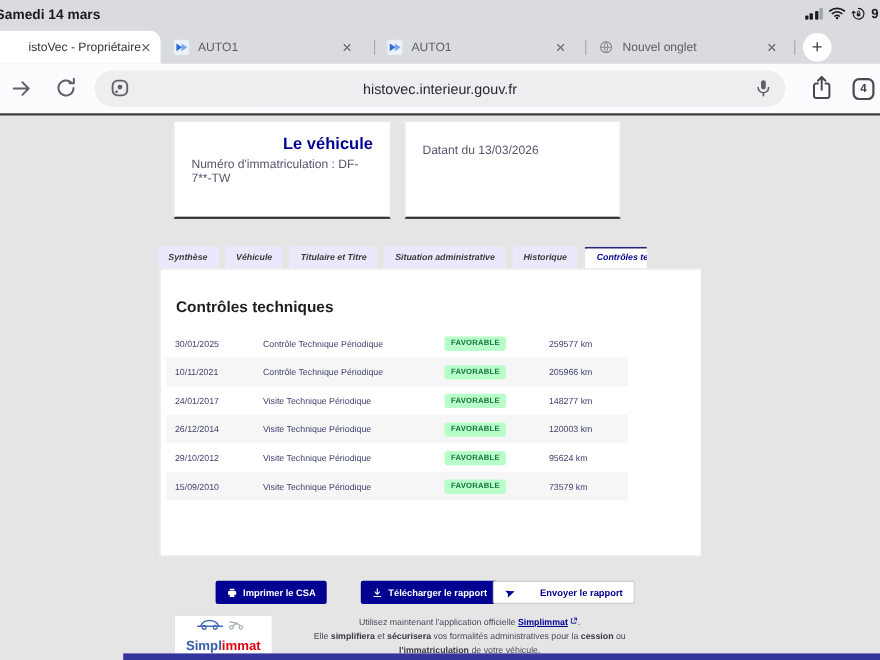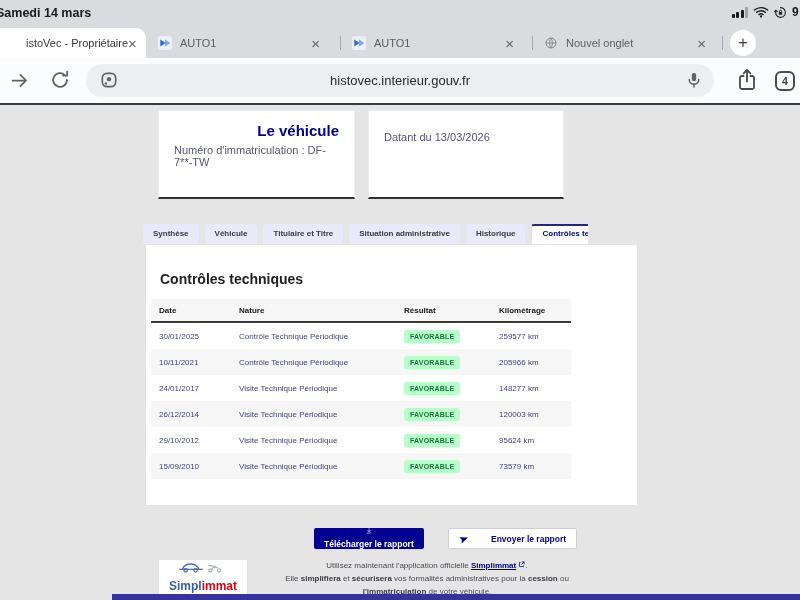--- a/index.html
+++ b/index.html
@@ -42,21 +42,21 @@
   .card { position:absolute; top:110px; height:89px; background:#fff; border:1px solid #ececec; border-bottom:2px solid #303030;
           padding:13px 15px; }
   .card1 { left:158px; width:197px; }
   .card2 { left:368px; width:196px; }
   .card-title { font-size:15px; font-weight:700; color:#000091; line-height:13px;text-align:right; }
   .card-sub { font-size:11px; color:#56566e; margin-top:7px; }
 
   
   .navtabs { position:absolute; left:143px; top:224px; width:445px; height:20px; display:flex; gap:6px; overflow:hidden; }
   .navtab { flex:0 0 auto; background:#e9e9fb; color:#3a3a3a; font-size:8px; font-weight:700; padding:5px 10px 4px;
-            border-radius:3px 3px 0 0; white-space:nowrap; }
+            border-radius:3px 3px 0 0; white-space:nowrap;font-style:italic; }
   .navtab.active { background:#fff; color:#000091; border:1px solid #e0e0e0; border-bottom:none; border-top:2px solid #26267c;
                    padding-top:3px; }
 
   
   .panel { position:absolute; left:145px; top:244px; width:493px; height:262px; background:#fff; border:1px solid #e3e3e3; }
   .panel-title { font-size:14px; font-weight:700; color:#1e1e1e; margin:26px 0 12px 14px; }
   .vtable { margin-left:5px; width:420px; font-size:8px; }
   .trow { display:flex; align-items:center; height:26px; }
   .trow.head { height:24px; background:#f6f6f6; border-bottom:2px solid #3a3a3a; font-weight:700; color:#161616; }
   .trow.alt { background:#f6f6f6;justify-content:flex-end; }
@@ -64,21 +64,21 @@
   .c-date{width:80px;} .c-nature{width:165px;} .c-result{width:95px;} .c-km{width:80px;}
   .trow.head .cell { color:#161616; }
   .badge { display:inline-block; background:#b8fec9; color:#18753c; font-size:7px; font-weight:700;
            padding:3px 6px; border-radius:3px; letter-spacing:.2px; }
 
   
   .abtn { position:absolute; top:528px; height:21px; display:flex; align-items:center; gap:5px; padding:0 10px;
           font-size:8.5px; font-weight:700; border-radius:2px; }
   .abtn.filled { background:#000091; color:#fff; }
   .abtn.outline { background:#fff; color:#000091; border:1px solid #cfcfcf; }
-  .btn-print { left:196px; } .btn-download { left:314px;flex-direction:column; } .btn-send { left:448px;gap:22px; }
+  .btn-print { left:196px; } .btn-download { left:328px; } .btn-send { left:448px;gap:22px; }
 
   
   .logo-box { position:absolute; left:158px; top:559px; width:90px; height:41px; background:#fff; border:1px solid #e2e2e2;
               text-align:center; }
   .logo-word { font-size:12px; font-weight:800; margin-top:1px; }
   .logo-word .b1 { color:#3a5da8; } .logo-word .b2 { color:#e1000f; }
   .logo-sub { font-size:7px; font-weight:700; letter-spacing:1px; color:#8fa9d6; text-align:right; padding-right:9px; }
   .footer-text { position:absolute; left:262px; top:559px; width:330px; text-align:center; font-size:8px; color:#4a4a5a;
                  line-height:13px; }
   .footer-text b { color:#3a3a48; }
@@ -200,26 +200,20 @@
     <div class="navtab">Titulaire et Titre</div>
     <div class="navtab">Situation administrative</div>
     <div class="navtab">Historique</div>
     <div class="navtab active">Contrôles techniques</div>
 
   </div>
 
   <div class="panel">
     <div class="panel-title">Contrôles techniques</div>
     <div class="vtable">
-      <div class="trow head">
-        <span class="cell c-date">Date</span>
-        <span class="cell c-nature">Nature</span>
-        <span class="cell c-result">Résultat</span>
-        <span class="cell c-km">Kilométrage</span>
-      </div>
       <div class="trow">
         <span class="cell c-date">30/01/2025</span>
         <span class="cell c-nature">Contrôle Technique Périodique</span>
         <span class="cell c-result"><span class="badge">FAVORABLE</span></span>
         <span class="cell c-km">259577 km</span>
       </div>
       <div class="trow alt">
         <span class="cell c-date">10/11/2021</span>
         <span class="cell c-nature">Contrôle Technique Périodique</span>
         <span class="cell c-result"><span class="badge">FAVORABLE</span></span>
@@ -245,20 +239,26 @@
       </div>
       <div class="trow alt">
         <span class="cell c-date">15/09/2010</span>
         <span class="cell c-nature">Visite Technique Périodique</span>
         <span class="cell c-result"><span class="badge">FAVORABLE</span></span>
         <span class="cell c-km">73579 km</span>
       </div>
     </div>
   </div>
 
+  <div class="abtn filled btn-print">
+    <svg width="10" height="10" viewBox="0 0 24 24">
+      <path d="M7 3h10v4H7zM5 8h14a2 2 0 0 1 2 2v6h-4v5H7v-5H3v-6a2 2 0 0 1 2-2zm4 9h6v3H9z" fill="#fff"></path>
+    </svg>
+    <span>Imprimer le CSA</span>
+  </div>
   <div class="abtn filled btn-download">
     <svg width="10" height="10" viewBox="0 0 24 24">
       <path d="M12 3v11M7 10l5 5 5-5M4.5 20h15" stroke="#fff" stroke-width="2.4" fill="none" stroke-linecap="round" stroke-linejoin="round"></path>
     </svg>
     <span>Télécharger le rapport</span>
   </div>
   <div class="abtn outline btn-send">
     <svg width="10" height="10" viewBox="0 0 24 24" style="transform:rotate(-20deg);">
       <path d="M3 20L22 12 3 4l3.5 8z" fill="#000091"></path>
     </svg>

